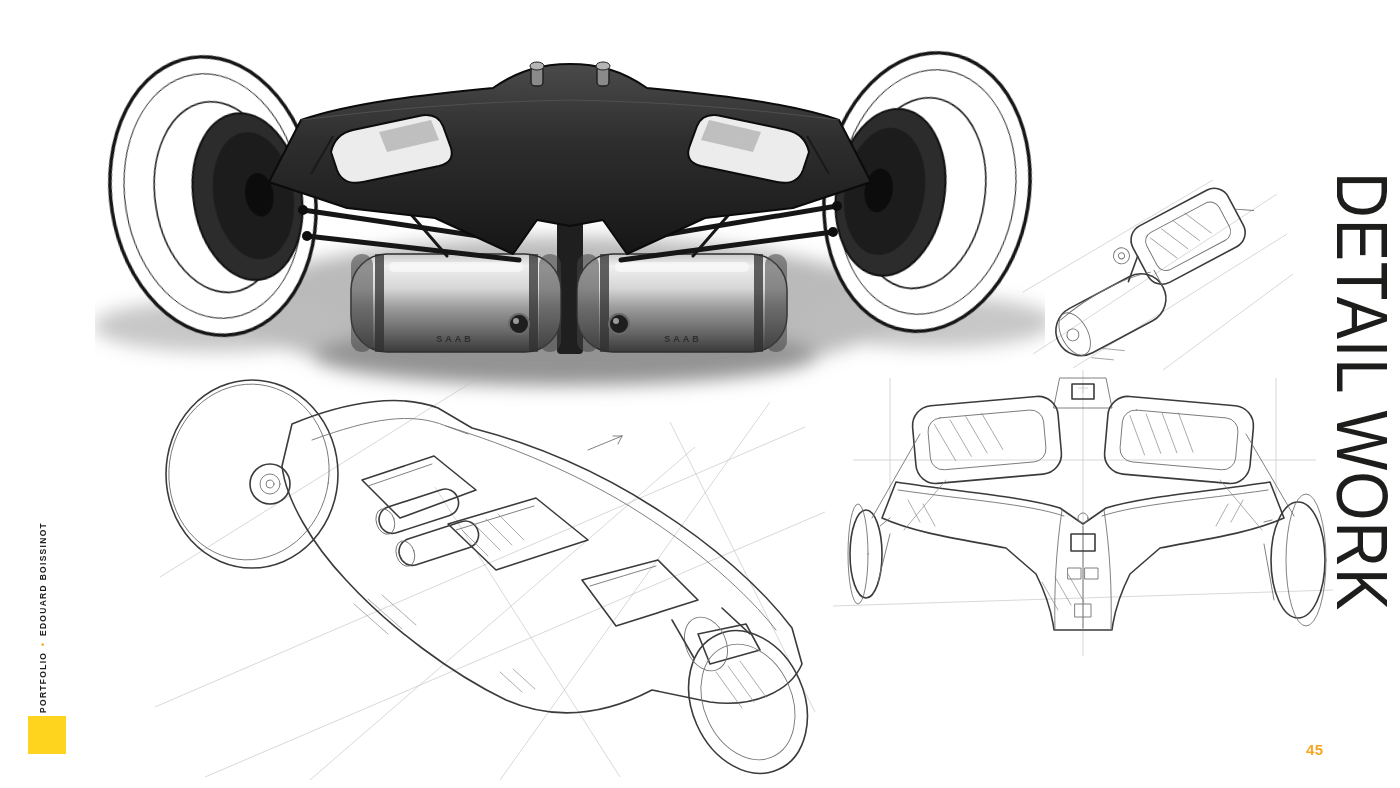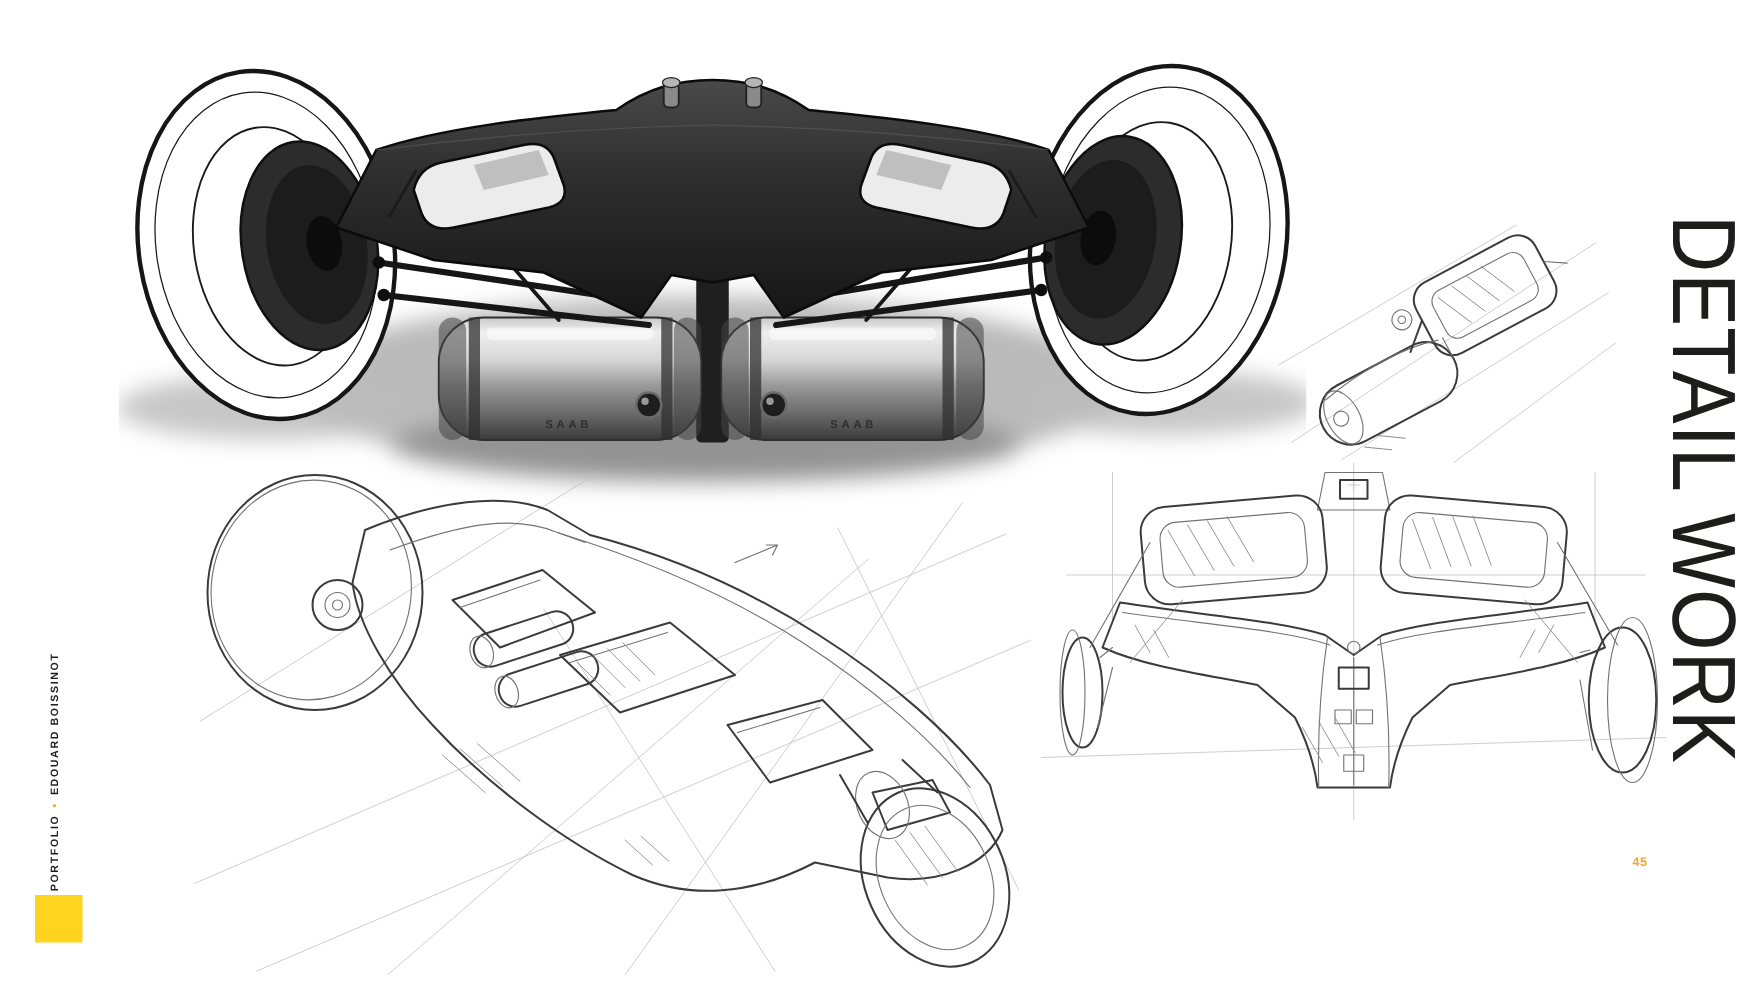--- a/index.html
+++ b/index.html
@@ -25,22 +25,22 @@
     position:absolute;left:38px;top:713px;
     transform-origin:0 0;transform:rotate(-90deg);
     font-size:8.5px;font-weight:bold;letter-spacing:1.3px;
     white-space:nowrap;color:#1d1d1b;
   }
   .side-credit .dot{color:#f6a623;padding:0 2px;}
   .accent-square{
     position:absolute;left:28px;top:716px;width:38px;height:38px;background:#ffd41f;
   }
   .page-num{
-    position:absolute;left:1306px;top:685px;
-    font-size:10px;font-weight:bold;color:#f6a623;letter-spacing:0.5px;text-align:center;
+    position:absolute;left:1306px;top:741px;
+    font-size:15px;font-weight:bold;color:#f6a623;letter-spacing:0.5px;text-align:center;
   }
 </style>
 </head>
 <body>
 
 <div class="page">
 
   <svg class="fig" style="left:95px;top:4px;" width="950" height="405" viewBox="0 0 950 405">
     <defs>
       <linearGradient id="tankGrad" x1="0" y1="0" x2="0" y2="1">

